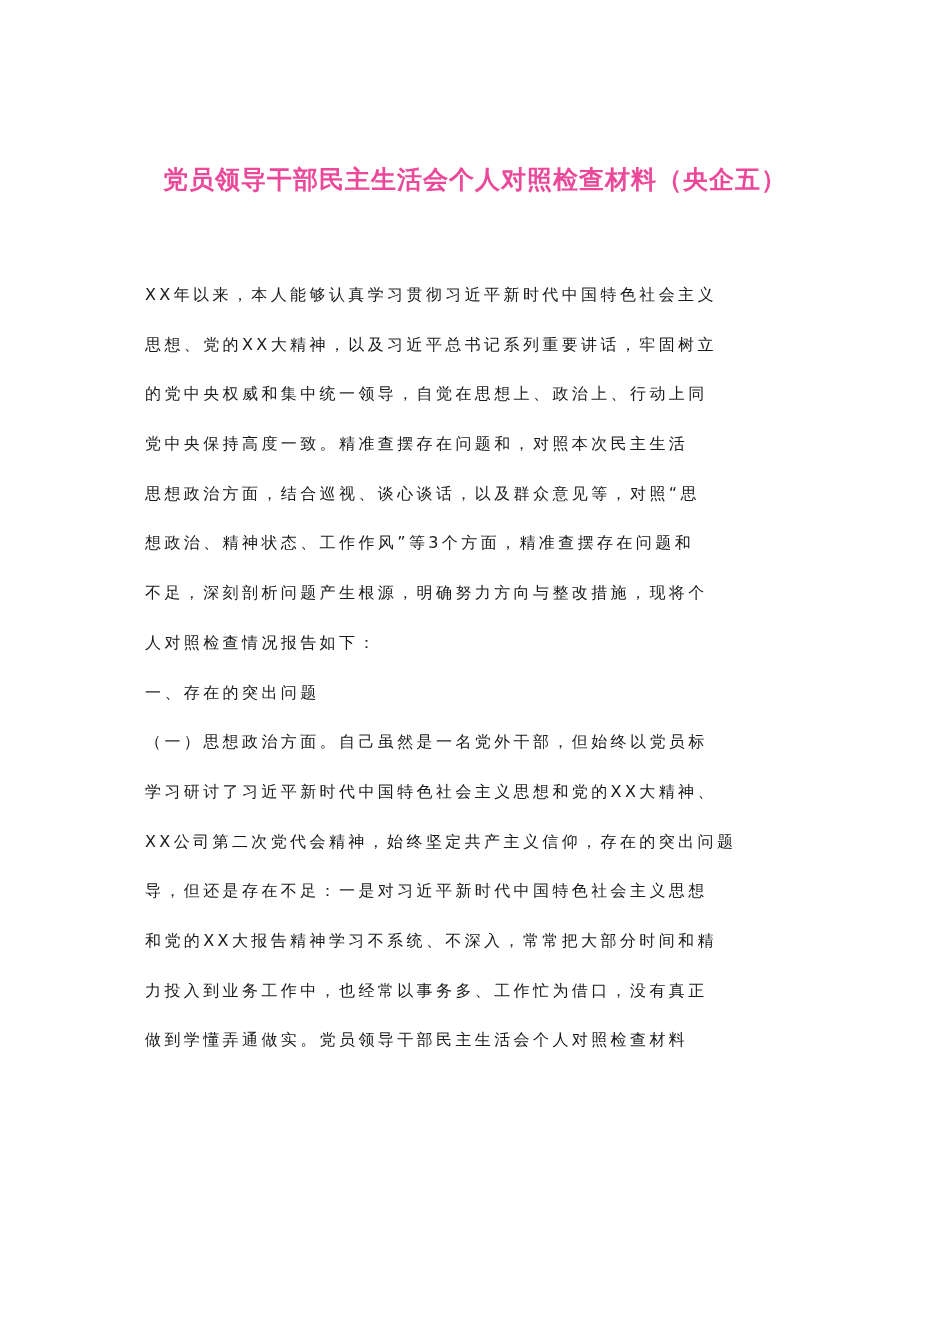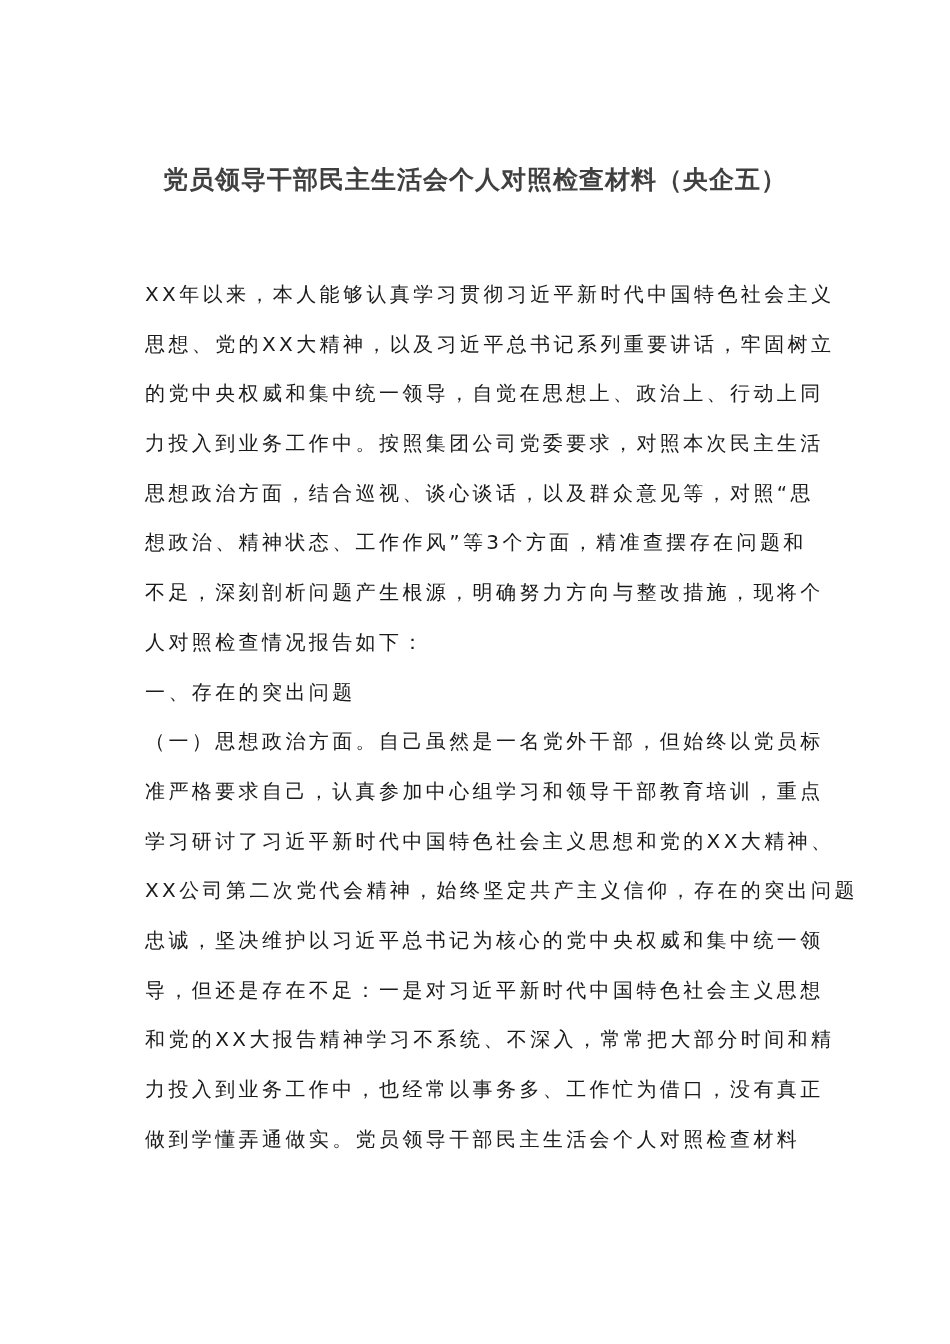--- a/index.html
+++ b/index.html
@@ -26,56 +26,54 @@
     .title {
       position: absolute;
       left: 0;
       top: 160px;
       width: 950px;
       text-align: center;
       font-size: 25px;
       font-weight: bold;
       letter-spacing: 1px;
       line-height: 40px;
-      color: #404040;
+      color: #ec4899;
     }
     .body-text {
       position: absolute;
       left: 145px;
       top: 270px;
       width: 680px;
     }
     .line {
       height: 49.7px;
       line-height: 49.7px;
-      font-size: 20px;
+      font-size: 16px;
       letter-spacing: 3.4px;
       white-space: nowrap;
       color: #1a1a1a;
     }
   </style>
 </head>
 <body>
 
 <div class="page">
   <div class="title">党员领导干部民主生活会个人对照检查材料（央企五）</div>
 
   <div class="body-text">
     <div class="line">XX年以来，本人能够认真学习贯彻习近平新时代中国特色社会主义</div>
     <div class="line">思想、党的XX大精神，以及习近平总书记系列重要讲话，牢固树立</div>
     <div class="line">的党中央权威和集中统一领导，自觉在思想上、政治上、行动上同</div>
-    <div class="line">力投入到业务工作中。按照集团公司党委要求，对照本次民主生活</div>
+    <div class="line">党中央保持高度一致。精准查摆存在问题和，对照本次民主生活</div>
     <div class="line">思想政治方面，结合巡视、谈心谈话，以及群众意见等，对照“思</div>
     <div class="line">想政治、精神状态、工作作风”等3个方面，精准查摆存在问题和</div>
     <div class="line">不足，深刻剖析问题产生根源，明确努力方向与整改措施，现将个</div>
     <div class="line">人对照检查情况报告如下：</div>
     <div class="line">一、存在的突出问题</div>
     <div class="line">（一）思想政治方面。自己虽然是一名党外干部，但始终以党员标</div>
-    <div class="line">准严格要求自己，认真参加中心组学习和领导干部教育培训，重点</div>
     <div class="line">学习研讨了习近平新时代中国特色社会主义思想和党的XX大精神、</div>
     <div class="line">XX公司第二次党代会精神，始终坚定共产主义信仰，存在的突出问题</div>
-    <div class="line">忠诚，坚决维护以习近平总书记为核心的党中央权威和集中统一领</div>
     <div class="line">导，但还是存在不足：一是对习近平新时代中国特色社会主义思想</div>
     <div class="line">和党的XX大报告精神学习不系统、不深入，常常把大部分时间和精</div>
     <div class="line">力投入到业务工作中，也经常以事务多、工作忙为借口，没有真正</div>
     <div class="line">做到学懂弄通做实。党员领导干部民主生活会个人对照检查材料</div>
   </div>
 </div>
 
 </body></html>

